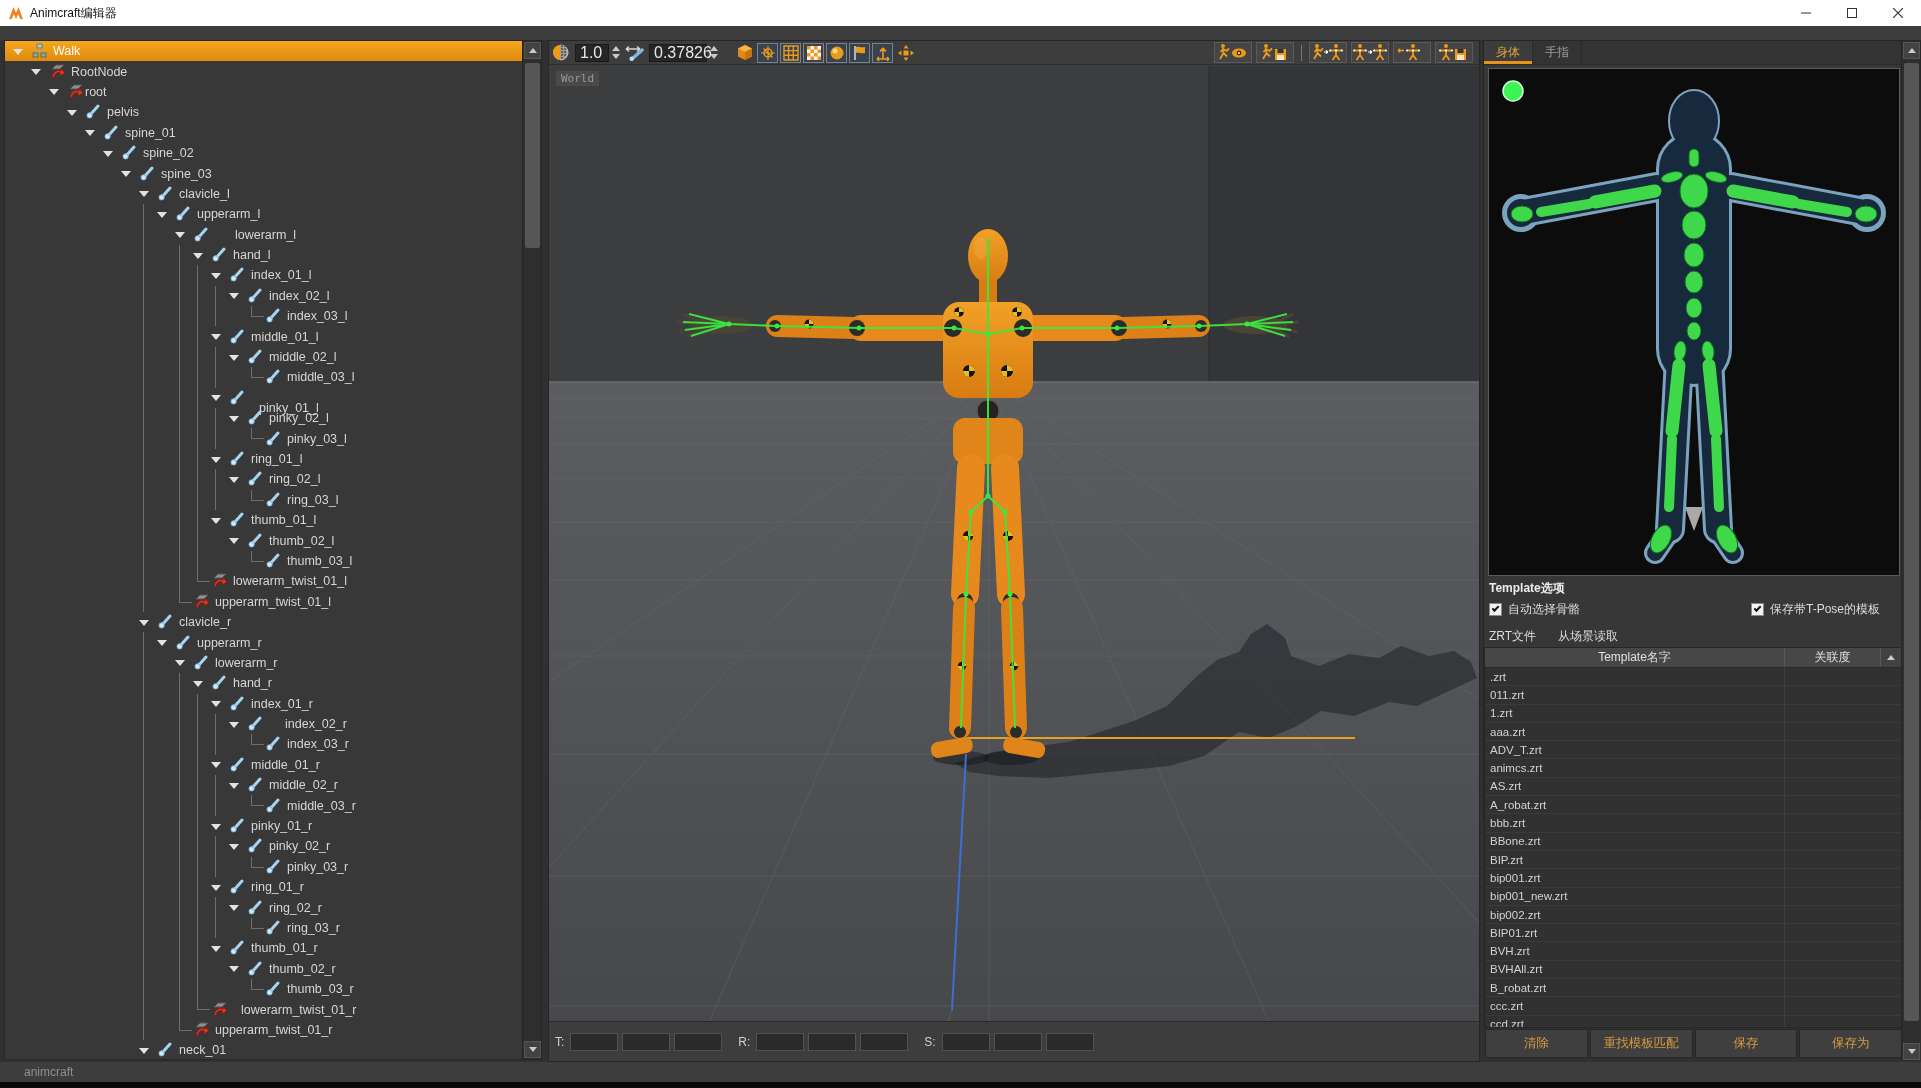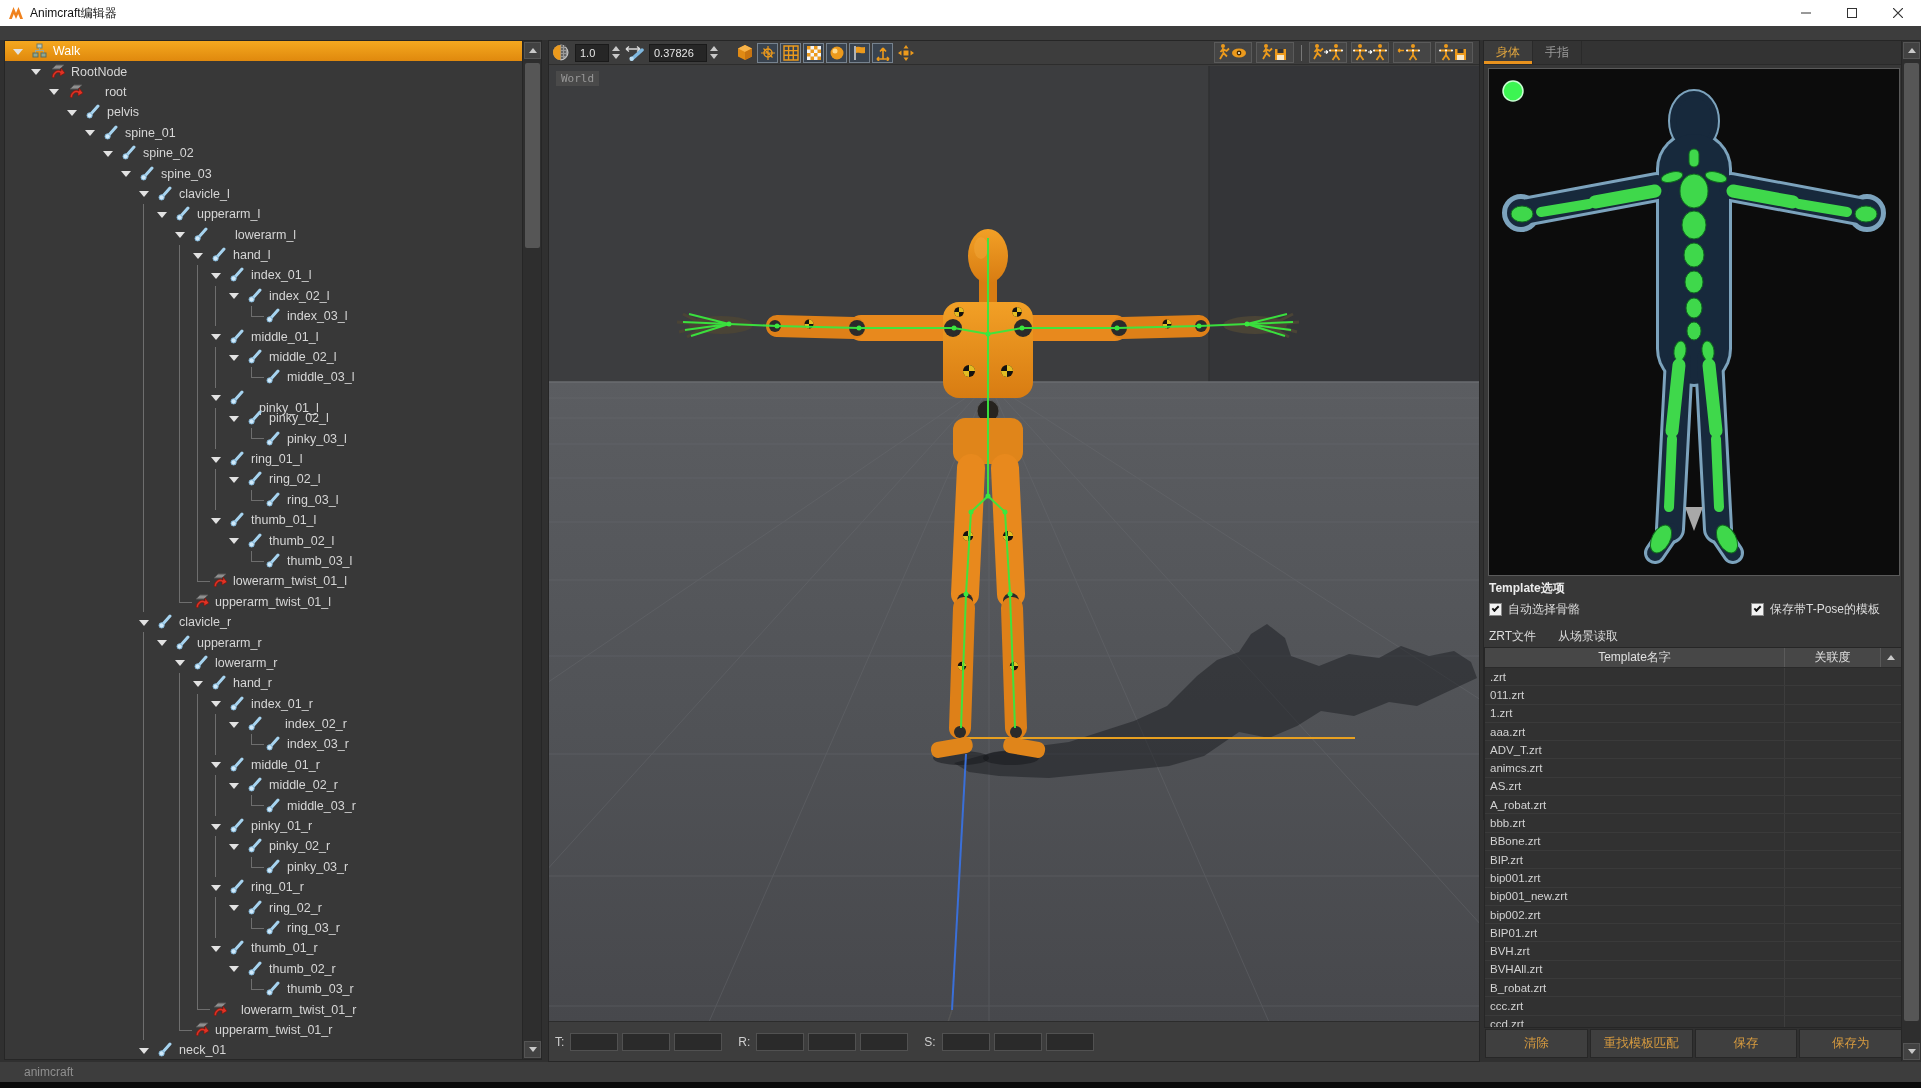--- a/index.html
+++ b/index.html
@@ -35,21 +35,21 @@
   .sthumb { position:absolute; left:2px; width:15px; background:#565656; border-radius:2px; }
 
   
   .viewport { position:absolute; left:548px; top:40px; width:932px; height:1022px; background:#3d3d3d; border:1px solid #262626; }
   .vp-toolbar { position:absolute; left:0; top:0; width:100%; height:24px; background:#3d3d3d; border-bottom:1px solid #2d2d2d; display:flex; align-items:center; }
   .tb-icon { width:21px; height:20px; display:flex; align-items:center; justify-content:center; margin:0 1px; }
   .tb-icon.boxed { background:#39434f; border:1px solid #76828e; }
   .tb-btn { width:38px; height:21px; display:flex; align-items:center; justify-content:center; margin:0 2px; background:#454545; border:1px solid #5a5a5a; }
   .tb-sep { width:1px; height:16px; background:#777; margin:0 5px; }
   .spin { display:flex; align-items:center; margin:0 3px; }
-  .spin .field { height:18px; background:#262626; border:1px solid #1a1a1a; color:#e6e6e6; font-size:11px; display:flex; align-items:center; padding:0 4px; }
+  .spin .field { height:18px; background:#262626; border:1px solid #1a1a1a; color:#e6e6e6; font-size:16px; display:flex; align-items:center; padding:0 4px; }
   .spin .arrows { display:flex; flex-direction:column; justify-content:center; gap:3px; margin-left:3px; }
   .spin .arrows div { cursor:default; }
 
   .vp-canvas { position:absolute; left:0; top:25px; width:930px; height:956px; }
   .world-label { position:absolute; left:7px; top:5px; font-family:"DejaVu Sans Mono",monospace; font-size:11px; color:#989898; background:#4a4a4a; padding:1px 5px; }
 
   .vp-transform { position:absolute; left:0; bottom:0; width:100%; height:40px; background:#3d3d3d; border-top:1px solid #2c2c2c; display:flex; align-items:center; font-size:12px; color:#cfcfcf; }
   .tfield { width:48px; height:18px; background:#2a2a2a; border:1px solid #515151; margin-right:4px; }
   .tlabel { margin:0 6px 0 0; }
 
@@ -135,21 +135,21 @@
             <path d="M2,13 C3,7 8,5 11,7 L11,4 L15,9 L10,12 L10,9 C7,8 5,9 4,14 Z" fill="#e03224" stroke="#7a150e" stroke-width="0.7"></path>
           </svg></span>
         <span class="node-label" style="left: 66px;">RootNode</span>
       </div>
       <div class="tree-row">
         <span class="expander" style="left: 44px;"></span>
         <span class="node-icon" style="left: 63px;"><svg width="16" height="15" viewBox="0 0 16 15">
             <path d="M2,5 L6,1 L14,1 L10,5 Z" fill="#8f8f8f" stroke="#555"></path>
             <path d="M2,13 C3,7 8,5 11,7 L11,4 L15,9 L10,12 L10,9 C7,8 5,9 4,14 Z" fill="#e03224" stroke="#7a150e" stroke-width="0.7"></path>
           </svg></span>
-        <span class="node-label" style="left: 100px;">root</span>
+        <span class="node-label" style="left: 80px;">root</span>
       </div>
       <div class="tree-row">
         <span class="expander" style="left: 62px;"></span>
         <span class="node-icon" style="left: 81px;"><svg width="15" height="15" viewBox="0 0 15 15">
             <line x1="4" y1="11" x2="12" y2="2" stroke="#a6d3ef" stroke-width="3" stroke-linecap="round"></line>
             <circle cx="3.6" cy="11.4" r="2.6" fill="#cfe9fa" stroke="#7fb4d6"></circle>
           </svg></span>
         <span class="node-label" style="left: 102px;">pelvis</span>
       </div>
       <div class="tree-row">

